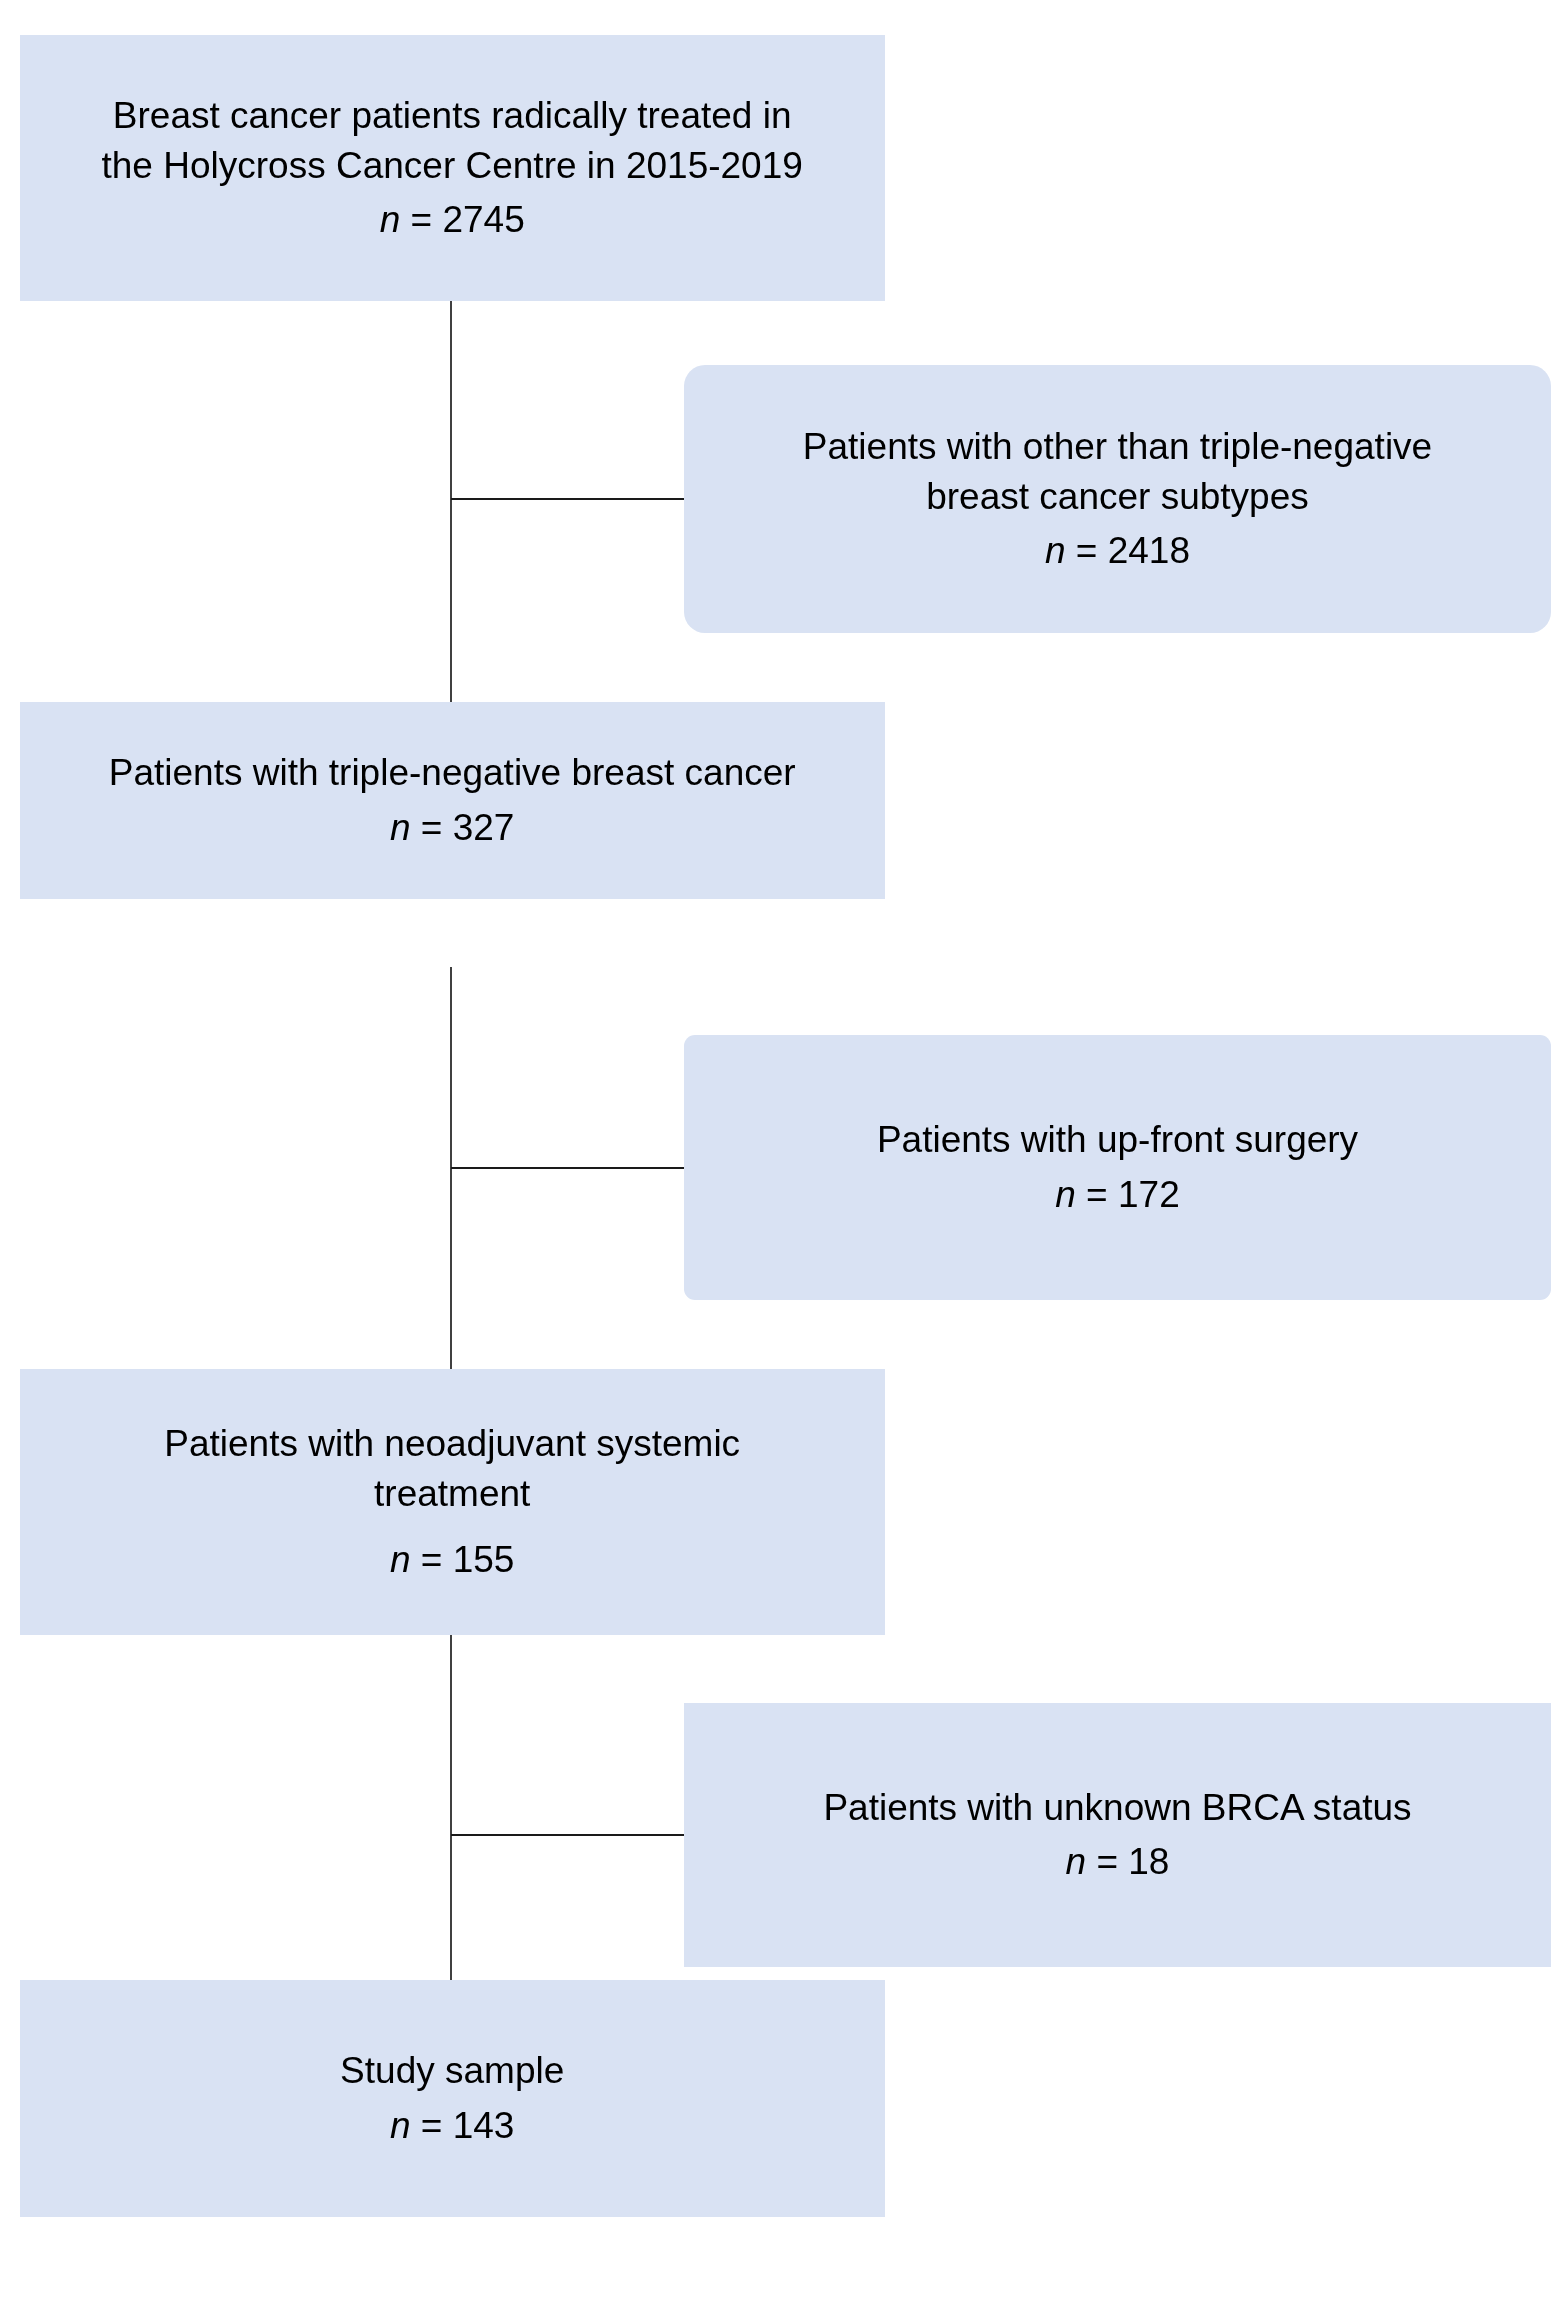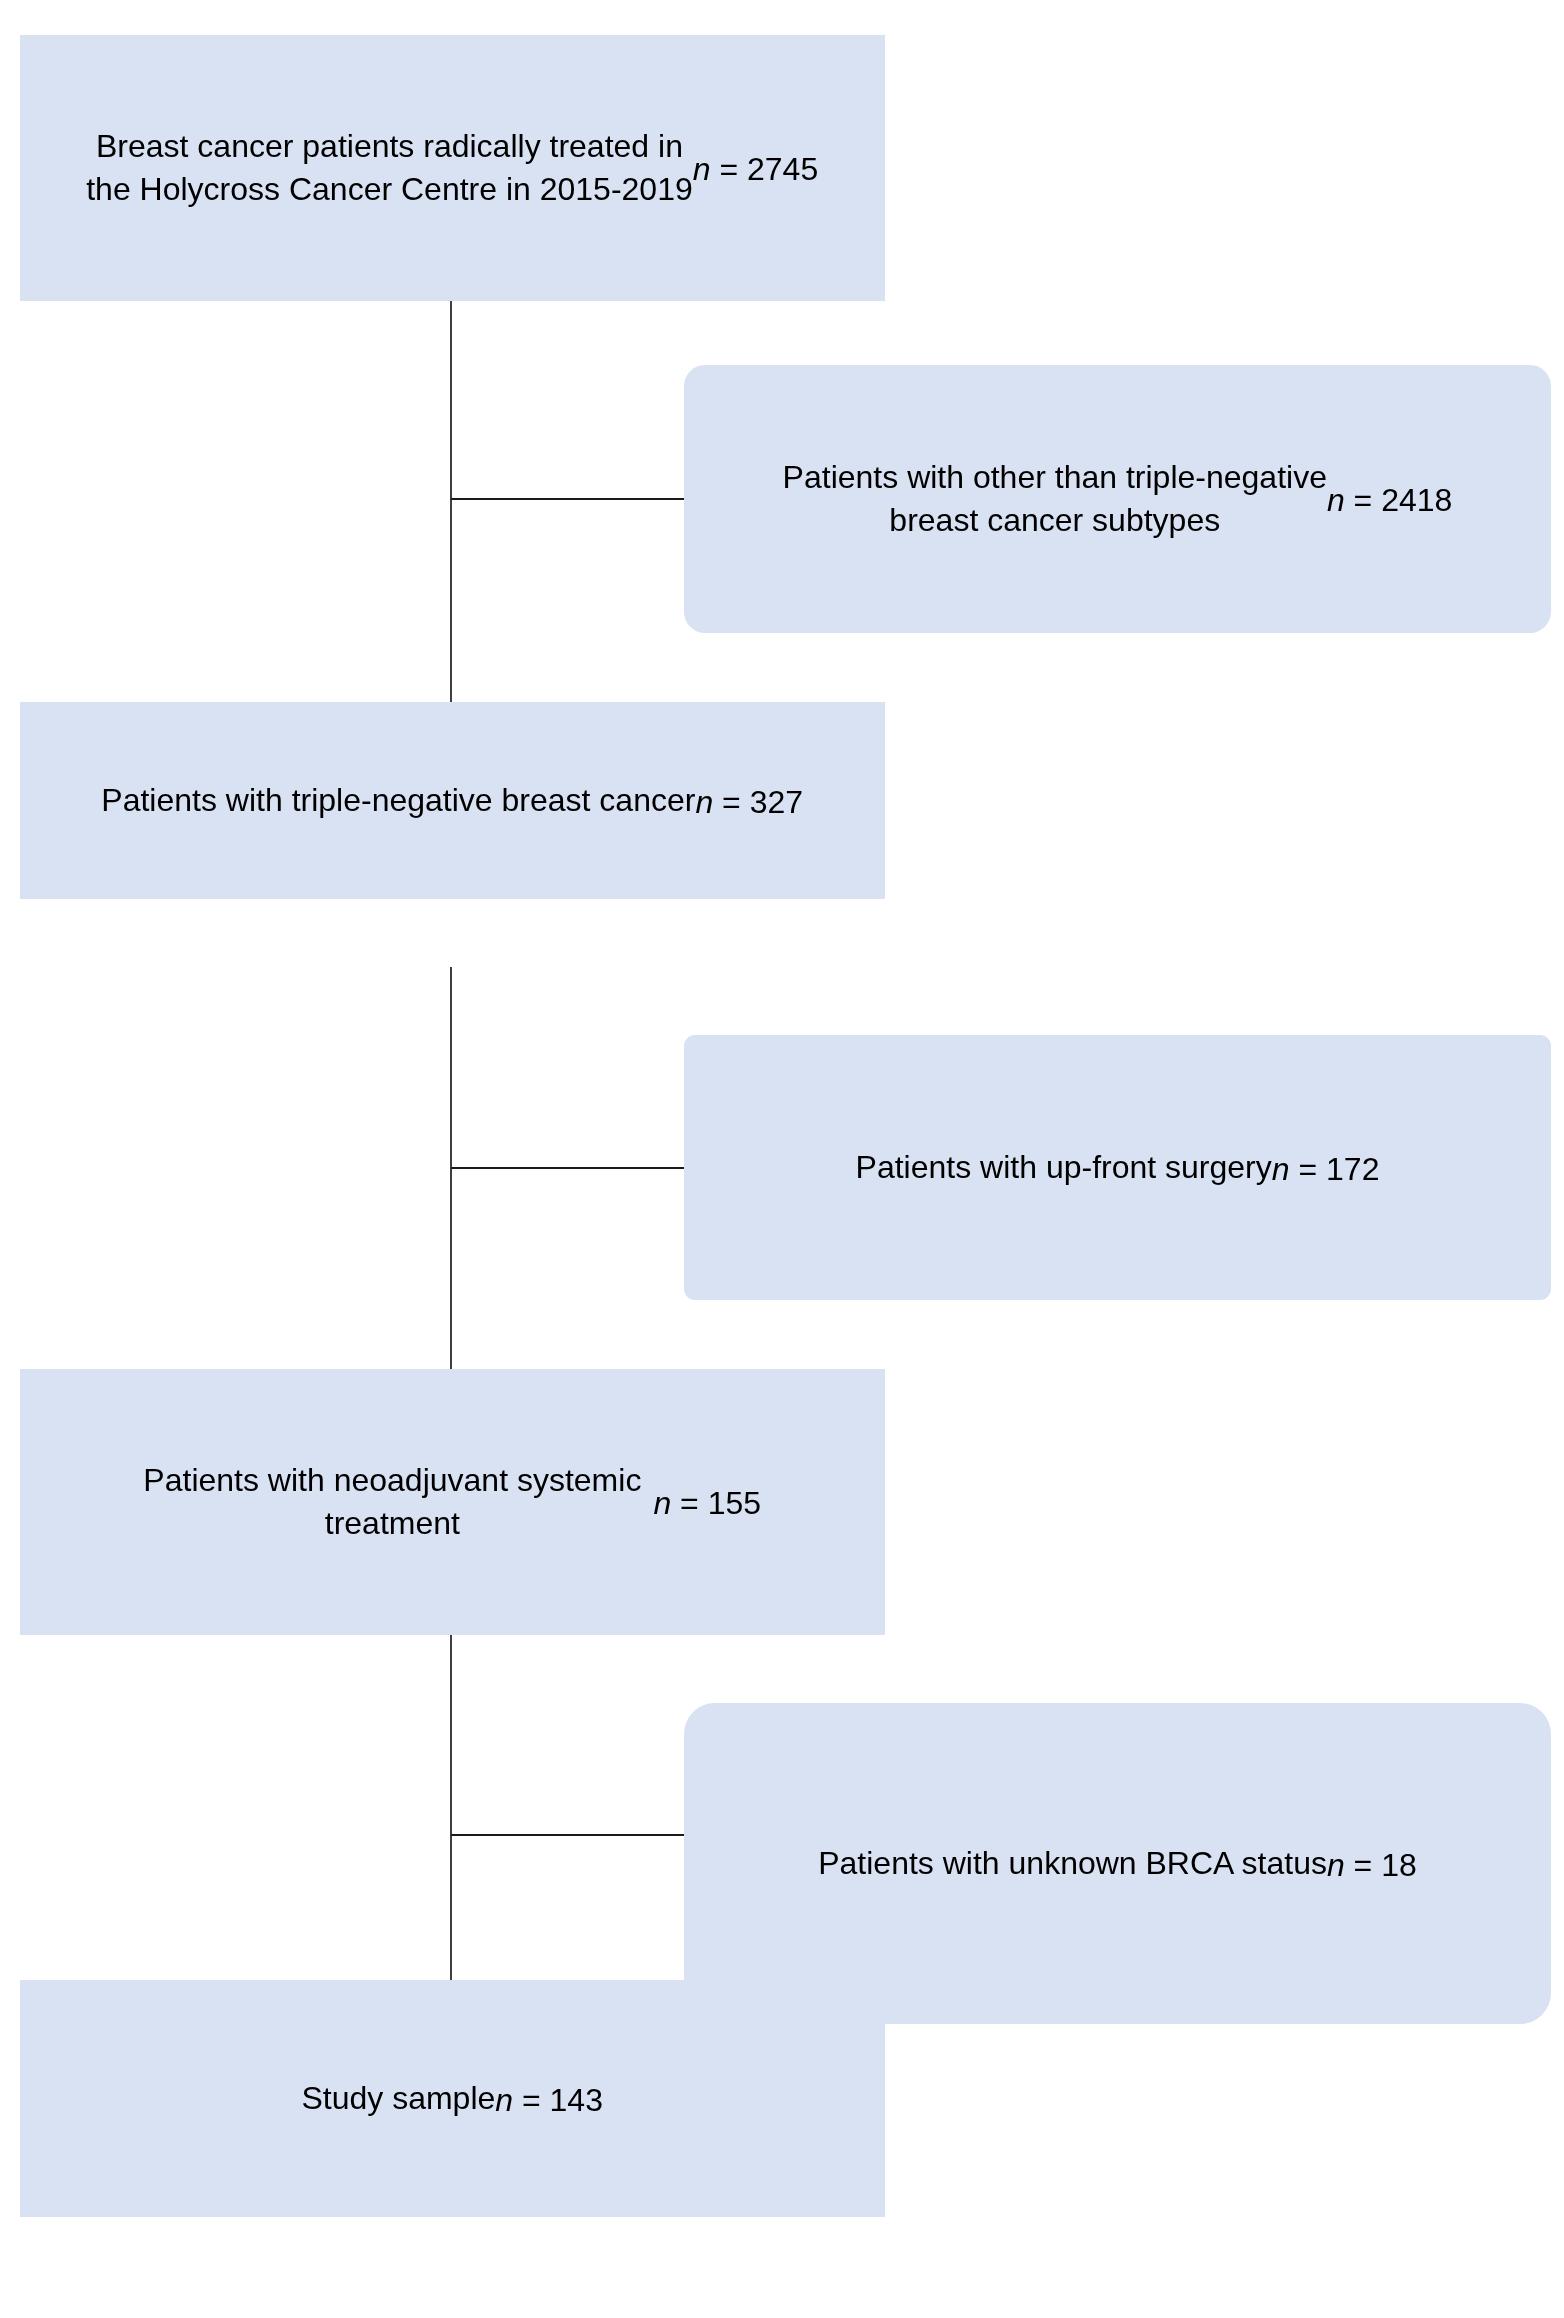--- a/index.html
+++ b/index.html
@@ -21,26 +21,26 @@
     top: 0;
     width: 1564px;
     height: 2319px;
   }
 
   .node {
     position: absolute;
     box-sizing: border-box;
     background: #d9e2f3;
     display: flex;
-    flex-direction: row;
+    flex-direction: column;
     align-items: center;
     justify-content: center;
     text-align: center;
     color: #000000;
-    font-size: 32px;
+    font-size: 37px;
     line-height: 1.35;
     padding: 6px 15.5px;
   }
 
   .node .node-label {
     display: block;
     white-space: pre-line;
   }
 
   .node .node-count {
@@ -62,21 +62,21 @@
   .node.right {
     left: 684px;
     width: 867px;
   }
 
   #node-enrolled     { top: 35px;   height: 266px; }
   #node-excluded-subtype { top: 365px;  height: 268px; border-radius: 21px; }
   #node-tnbc         { top: 702px; height: 197px; }
   #node-excluded-surgery { top: 1035px; height: 265px; border-radius: 11px; }
   #node-neoadjuvant  { top: 1369px; height: 266px; gap: 12px; }
-  #node-excluded-brca    { top: 1703px; height: 321px; border-radius: 31px; }
+  #node-excluded-brca    { top: 1703px; height: 264px; }
   #node-study-sample { top: 1980px; height: 237px; }
 
   
   .conn-v {
     position: absolute;
     left: 450px;
     width: 2.4px;
     background: #404040;
   }
   .conn-h {

